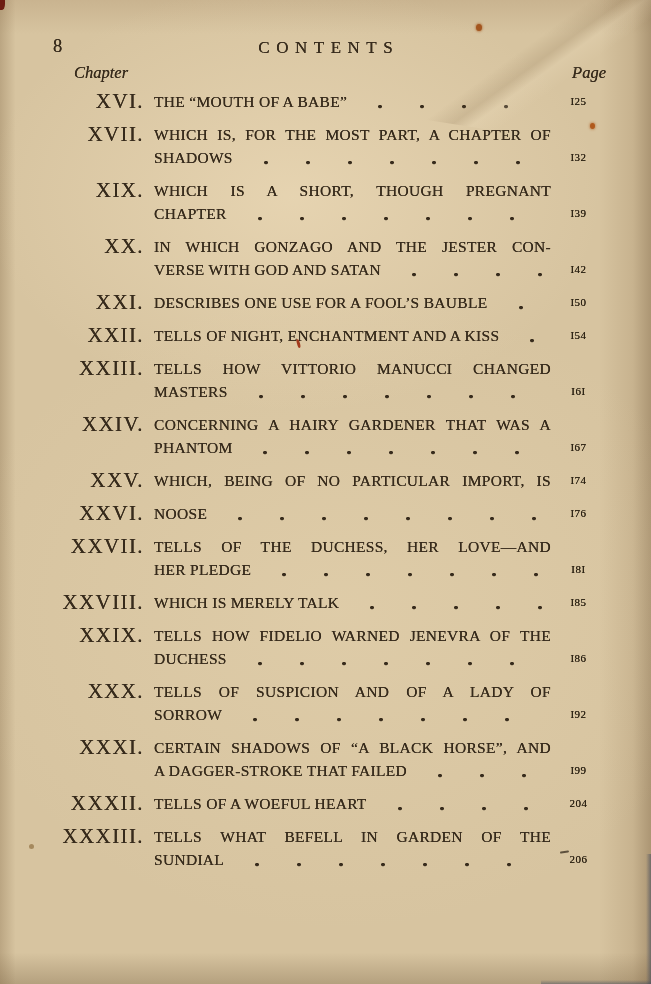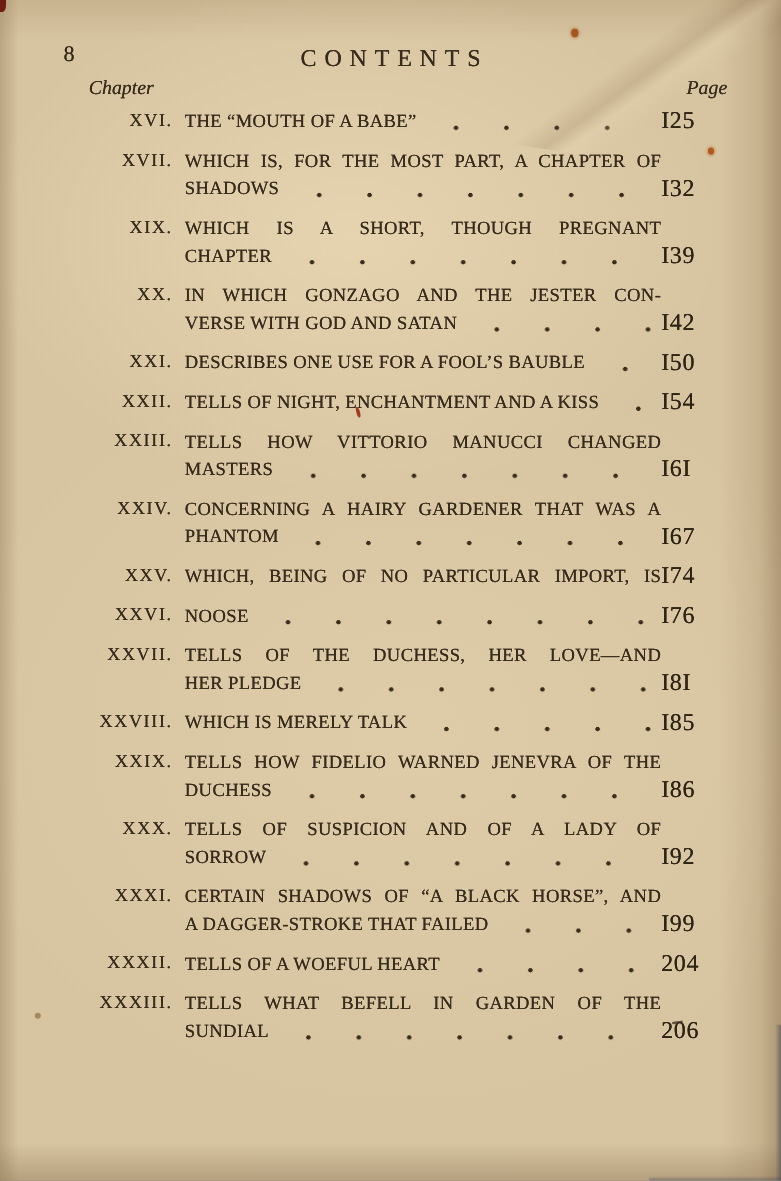--- a/index.html
+++ b/index.html
@@ -13,33 +13,33 @@
       radial-gradient(ellipse 430px 300px at 45% 20%, rgba(242,224,190,.55), rgba(242,224,190,0) 72%),
       radial-gradient(ellipse 520px 430px at 52% 62%, rgba(234,216,180,.38), rgba(234,216,180,0) 75%),
       linear-gradient(90deg, rgba(122,96,62,.30) 0, rgba(122,96,62,0) 2.4%),
       linear-gradient(270deg, rgba(112,86,54,.42) 0, rgba(138,110,74,.20) 2.8%, rgba(138,110,74,0) 8%),
       linear-gradient(0deg, rgba(108,86,56,.32) 0, rgba(108,86,56,0) 3.2%),
       linear-gradient(180deg, rgba(152,122,86,.22) 0, rgba(152,122,86,0) 3.5%);
     text-shadow:0 0 .45px currentColor;
   }
   .hdr{position:relative;height:24px;}
   .folio{position:absolute;left:53px;top:0;font-size:18.5px;}
-  .ctitle{position:absolute;left:0;right:0;top:2px;text-align:center;font-size:20px;letter-spacing:6.5px;text-indent:6.5px;}
+  .ctitle{position:absolute;left:0;right:0;top:2px;text-align:center;font-size:17px;letter-spacing:6.5px;text-indent:6.5px;}
   .subhdr{display:flex;justify-content:space-between;padding:0 45px 0 74px;margin-top:3px;height:24px;font-style:italic;font-size:16.5px;}
   .toc{margin-top:3px;padding:0 45px 0 58px;}
   .entry{display:flex;margin-bottom:10px;line-height:23px;font-size:15.5px;letter-spacing:.3px;}
-  .num{flex:0 0 96px;box-sizing:border-box;padding-right:10px;text-align:right;font-size:15px;letter-spacing:1.4px;align-self:flex-start;}
+  .num{flex:0 0 96px;box-sizing:border-box;padding-right:10px;text-align:right;font-size:21px;letter-spacing:1.4px;align-self:flex-start;}
   .tb{flex:1 1 auto;min-width:0;overflow:hidden;}
   .l1{text-align:justify;text-align-last:justify;}
   .ll{display:flex;align-items:baseline;}
   .ll .t{white-space:nowrap;}
   .dots{flex:1 1 auto;align-self:stretch;margin:0 6px 0 12px;
     background-image:radial-gradient(circle at 50% 72%, #382c1d 1.6px, rgba(0,0,0,0) 2.1px);
     background-size:42px 23px;background-repeat:repeat-x;}
-  .pg{flex:0 0 55px;text-align:left;align-self:flex-end;font-size:20px;letter-spacing:.5px;color:#2e2415;}
+  .pg{flex:0 0 55px;text-align:center;align-self:flex-end;font-size:11px;letter-spacing:.5px;color:#2e2415;}
   
   .stain{position:absolute;border-radius:50%;}
   .s1{left:476px;top:24px;width:6px;height:7px;background:#a3561f;box-shadow:0 0 2px 1px rgba(163,86,31,.45);}
   .s2{left:590px;top:123px;width:5px;height:6px;background:#b05a1d;box-shadow:0 0 2px 1px rgba(176,90,29,.4);}
   .s3{left:297px;top:339px;width:3px;height:9px;background:#a23a1e;border-radius:40% 60% 50% 50%;transform:rotate(-14deg);}
   .s4{left:29px;top:844px;width:5px;height:5px;background:rgba(138,106,58,.65);}
   .s5{left:560px;top:851px;width:9px;height:2px;background:rgba(52,42,28,.75);border-radius:1px;transform:rotate(-8deg);}
   .corner-tl{position:absolute;left:0;top:0;width:5px;height:10px;background:#6e1d12;border-radius:0 0 60% 0;}
   .edge-br-v{position:absolute;right:0;bottom:0;width:5px;height:130px;background:linear-gradient(270deg, rgba(62,72,94,.55), rgba(62,72,94,0));}
   .edge-br-h{position:absolute;right:0;bottom:0;width:110px;height:4px;background:linear-gradient(0deg, rgba(62,72,94,.45), rgba(62,72,94,0));}

